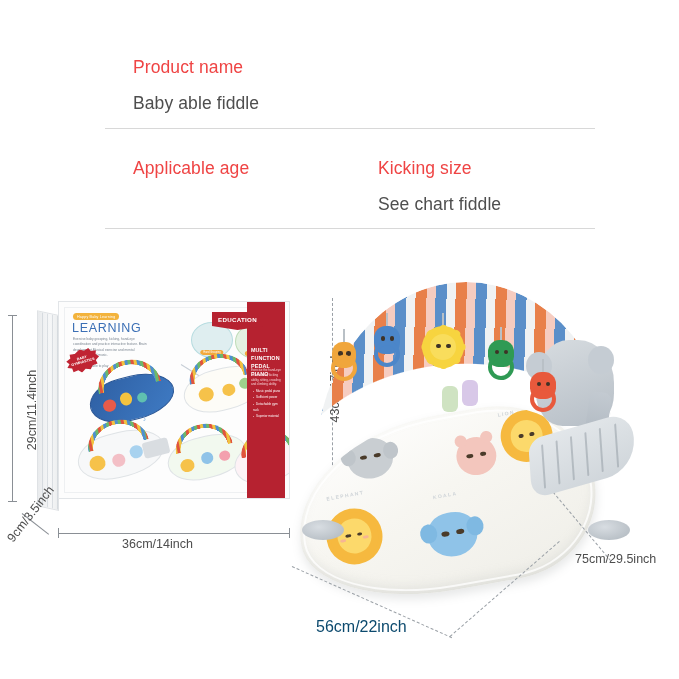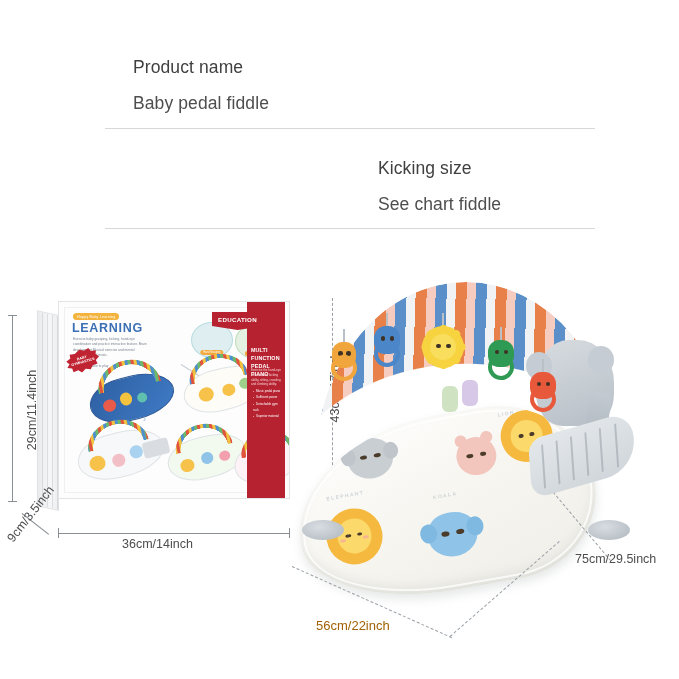--- a/index.html
+++ b/index.html
@@ -30,21 +30,21 @@
   }
   .spec-row.first { padding-bottom: 14px; }
   .spec-row.second { padding-top: 30px; padding-bottom: 14px; }
   .spec-cell {
     width: 50%;
     box-sizing: border-box;
     padding-left: 28px;
   }
   .spec-label {
     font-size: 17.5px;
-    color: #404040;
+    color: #ef4444;
     letter-spacing: 0.1px;
     line-height: 1.1;
     white-space: nowrap;
   }
   .spec-value {
     font-size: 17.5px;
     color: #4e4e4e;
     letter-spacing: 0.1px;
     margin-top: 17px;
     line-height: 1.1;
@@ -110,21 +110,21 @@
     font-size: 3.6px;
     letter-spacing: .2px;
     padding: 1.5px 4px;
     border-radius: 5px;
     white-space: nowrap;
   }
   .box-heading {
     position: absolute;
     left: 13px; top: 19px;
     font-size: 12.5px;
-    font-weight: bold;
+    font-weight: normal;
     color: #3b6fb5;
     letter-spacing: .7px;
   }
   .box-para {
     position: absolute;
     left: 14px; top: 35px;
     width: 78px;
     font-size: 3.3px;
     line-height: 1.65;
     color: #7b8590;
@@ -328,22 +328,22 @@
     left: 10px; top: 100px;
     transform: rotate(-90deg);
     transform-origin: center;
     font-size: 12.5px;
     color: #4e4e4e;
     white-space: nowrap;
   }
   .dim-56 {
     position: absolute;
     left: 26px; top: 338px;
-    font-size: 13px;
-    color: #a16207;
+    font-size: 16px;
+    color: #0c4a6e;
     white-space: nowrap;
   }
   .dim-75 {
     position: absolute;
     left: 285px; top: 272px;
     font-size: 12.5px;
     color: #4e4e4e;
     white-space: nowrap;
   }
 
@@ -556,26 +556,27 @@
   }
 </style>
 </head>
 <body>
 
 <div class="spec-table">
 
   <div class="spec-row first">
     <div class="spec-cell">
       <div class="spec-label">Product name</div>
-      <div class="spec-value">Baby pedal fiddle</div>
+      <div class="spec-value">Baby able fiddle</div>
     </div>
   </div>
 
   <div class="spec-row second">
     <div class="spec-cell">
+      <div class="spec-label">Applicable age</div>
     </div>
     <div class="spec-cell">
       <div class="spec-label">Kicking size</div>
       <div class="spec-value">See chart fiddle</div>
     </div>
   </div>
 
 </div>
 
 <div class="package-group">

